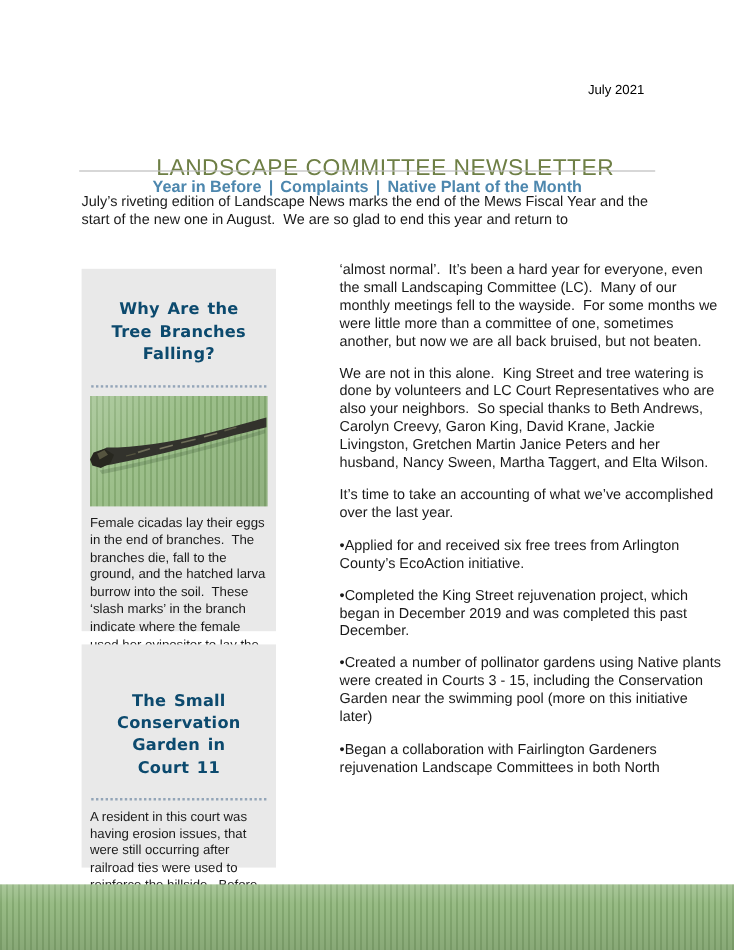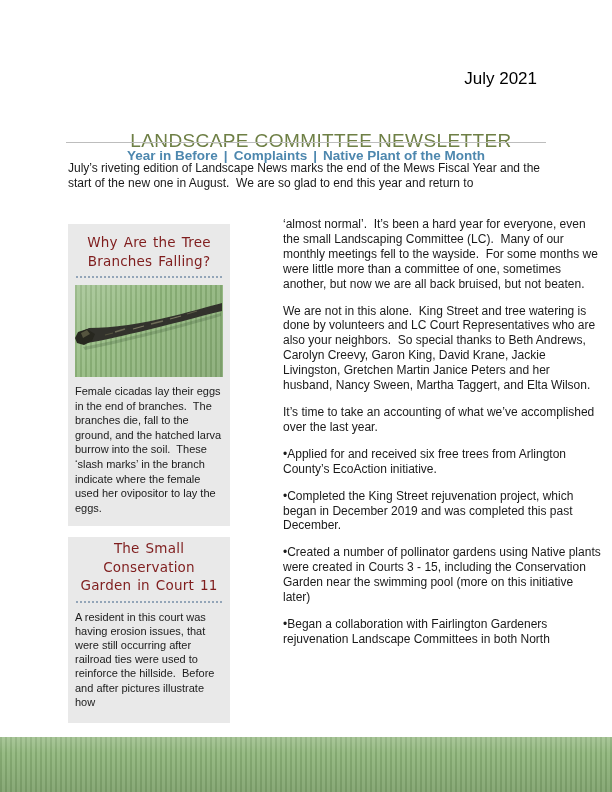--- a/index.html
+++ b/index.html
@@ -3,21 +3,21 @@
 <meta charset="utf-8">
 <style>
   html,body{margin:0;padding:0;background:#ffffff;}
   .page{
     position:relative;width:612px;height:792px;margin:0 auto;
     background:#ffffff;overflow:hidden;
     font-family:"Liberation Sans",sans-serif;color:#1a1a1a;
   }
   .issue-date{
     position:absolute;top:69px;right:75px;
-    font-size:17px;color:#000;
+    font-size:11px;color:#000;
   }
   .page-title{
     position:absolute;top:115px;left:0;width:100%;
     margin:15px;text-align:center;
     font-size:19px;font-weight:400;letter-spacing:0.4px;
     color:#6e7f45;
   }
   .title-rule{
     position:absolute;top:142px;left:66px;width:480px;
     border:none;border-top:1px solid #bdbdbd;margin:0;
@@ -30,26 +30,26 @@
   .intro{
     position:absolute;top:161px;left:68px;width:481px;
     margin:0;font-size:12px;line-height:15.2px;white-space:pre-wrap;
   }
   
   .side-box{
     position:absolute;left:68px;width:162px;
     background:#e9e9e9;box-sizing:border-box;padding:9px 7px 6px 7px;
   }
   .box-1{top:224px;height:302px;}
-  .box-2{top:537px;height:186px;padding-top:2px;}
+  .box-2{top:537px;height:186px;padding-top:22px;}
   .side-heading{
-    margin:0;text-align:center;
+    margin:16px;text-align:center;
     font-family:"DejaVu Sans",sans-serif;
-    font-size:13.5px;font-weight:normal;line-height:18.5px;
-    color:#7f1d1d;letter-spacing:0.2px;word-spacing:1.5px;
+    font-size:13.5px;font-weight:bold;line-height:18.5px;
+    color:#0c4a6e;letter-spacing:0.2px;word-spacing:1.5px;
   }
   .dotted-rule{
     border:none;border-top:2px dotted #93a5b8;
     margin:6px 1px 0 1px;
   }
   .side-text{
     margin:7px 0 0 0;font-size:11px;line-height:14.6px;white-space:pre-wrap;
   }
   .box-2 .side-text{line-height:14.2px;}
   

